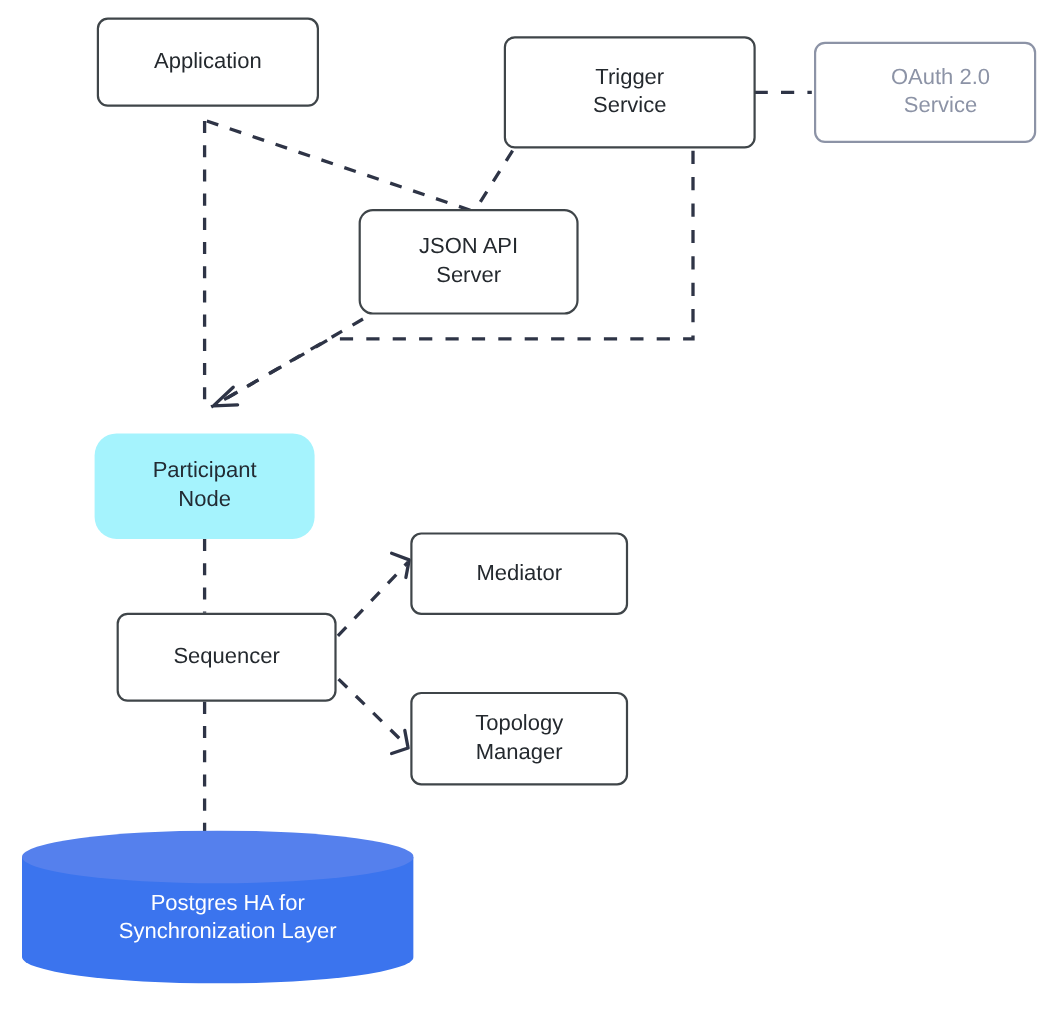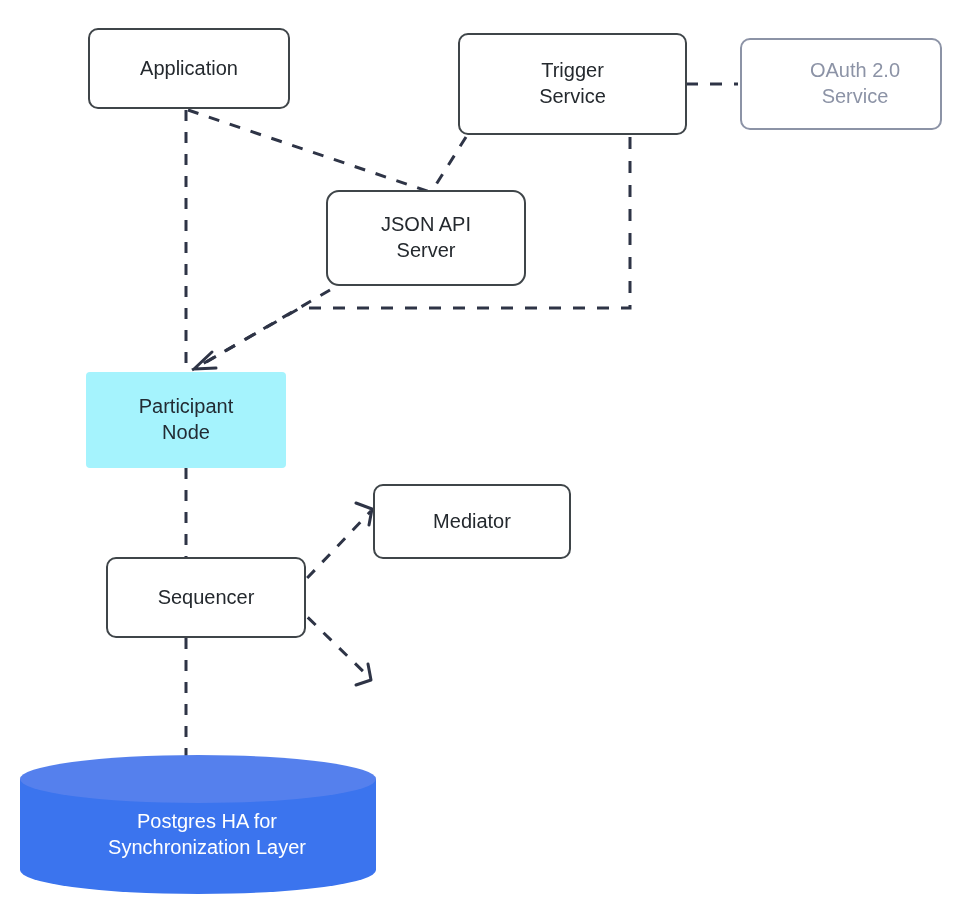--- a/index.html
+++ b/index.html
@@ -44,23 +44,24 @@
     font-size: 20px;
   }
   .node-box.muted {
     border-color: #8c93a6;
     color: #8c93a6;
     padding-left: 28px;
   }
   .node-highlight {
     background: #a5f3fd;
     border: none;
-    border-radius: 4px;
+    border-radius: 20px;
     color: #222b33;
     font-size: 20px;
+    margin-top: 22px;
   }
   .node-label {
     display: block;
     white-space: pre-line;
   }
   .db {
     position: absolute;
     display: flex;
     align-items: center;
     justify-content: center;
@@ -109,21 +110,21 @@
 
     <path d="M 292 594 L 371 511" fill="none" stroke="#2e3446" stroke-width="3" stroke-dasharray="11 11"></path>
     <path d="M 356 503 L 372 509 L 369 525" fill="none" stroke="#2e3446" stroke-width="3" stroke-linecap="round" stroke-linejoin="round"></path>
 
     <path d="M 292 602 L 371 679" fill="none" stroke="#2e3446" stroke-width="3" stroke-dasharray="11 11"></path>
     <path d="M 356 685 L 371 680 L 368 664" fill="none" stroke="#2e3446" stroke-width="3" stroke-linecap="round" stroke-linejoin="round"></path>
 
     <path d="M 301 588 L 290 598 L 301 608" fill="none" stroke="#2e3446" stroke-width="3" stroke-linecap="round" stroke-linejoin="round"></path>
   </svg>
 
-  <div class="node node-box" style="left:88px; top:28px; width:202px; height:81px;">
+  <div class="node node-box" style="left:88px; top:16px; width:202px; height:81px;">
     <span class="node-label">Application</span>
   </div>
 
   <div class="node node-box" style="left:458px; top:33px; width:229px; height:102px;">
     <span class="node-label">Trigger
 Service</span>
   </div>
 
   <div class="node node-box muted" style="left:740px; top:38px; width:202px; height:92px;">
     <span class="node-label">OAuth 2.0
@@ -141,20 +142,24 @@
   </div>
 
   <div class="node node-box" style="left:86px; top:557px; width:200px; height:81px;margin-left:20px;">
     <span class="node-label">Sequencer</span>
   </div>
 
   <div class="node node-box" style="left:373px; top:484px; width:198px; height:75px;">
     <span class="node-label">Mediator</span>
   </div>
 
+  <div class="node node-box" style="left:373px; top:629px; width:198px; height:85px;">
+    <span class="node-label">Topology
+Manager</span>
+  </div>
 
   <div class="db" style="left:20px; top:755px; width:338px; height:139px;padding-left:18px;">
     <svg class="db-body" viewBox="0 0 338 139" preserveAspectRatio="none" xmlns="http://www.w3.org/2000/svg">
       <path d="M 0 24 L 0 115 A 169 24 0 0 0 338 115 L 338 24 Z" fill="#3b74ee"></path>
       <ellipse cx="169" cy="24" rx="169" ry="24" fill="#5580ed"></ellipse>
     </svg>
     <span class="db-label">Postgres HA for
 Synchronization Layer</span>
   </div>
 

